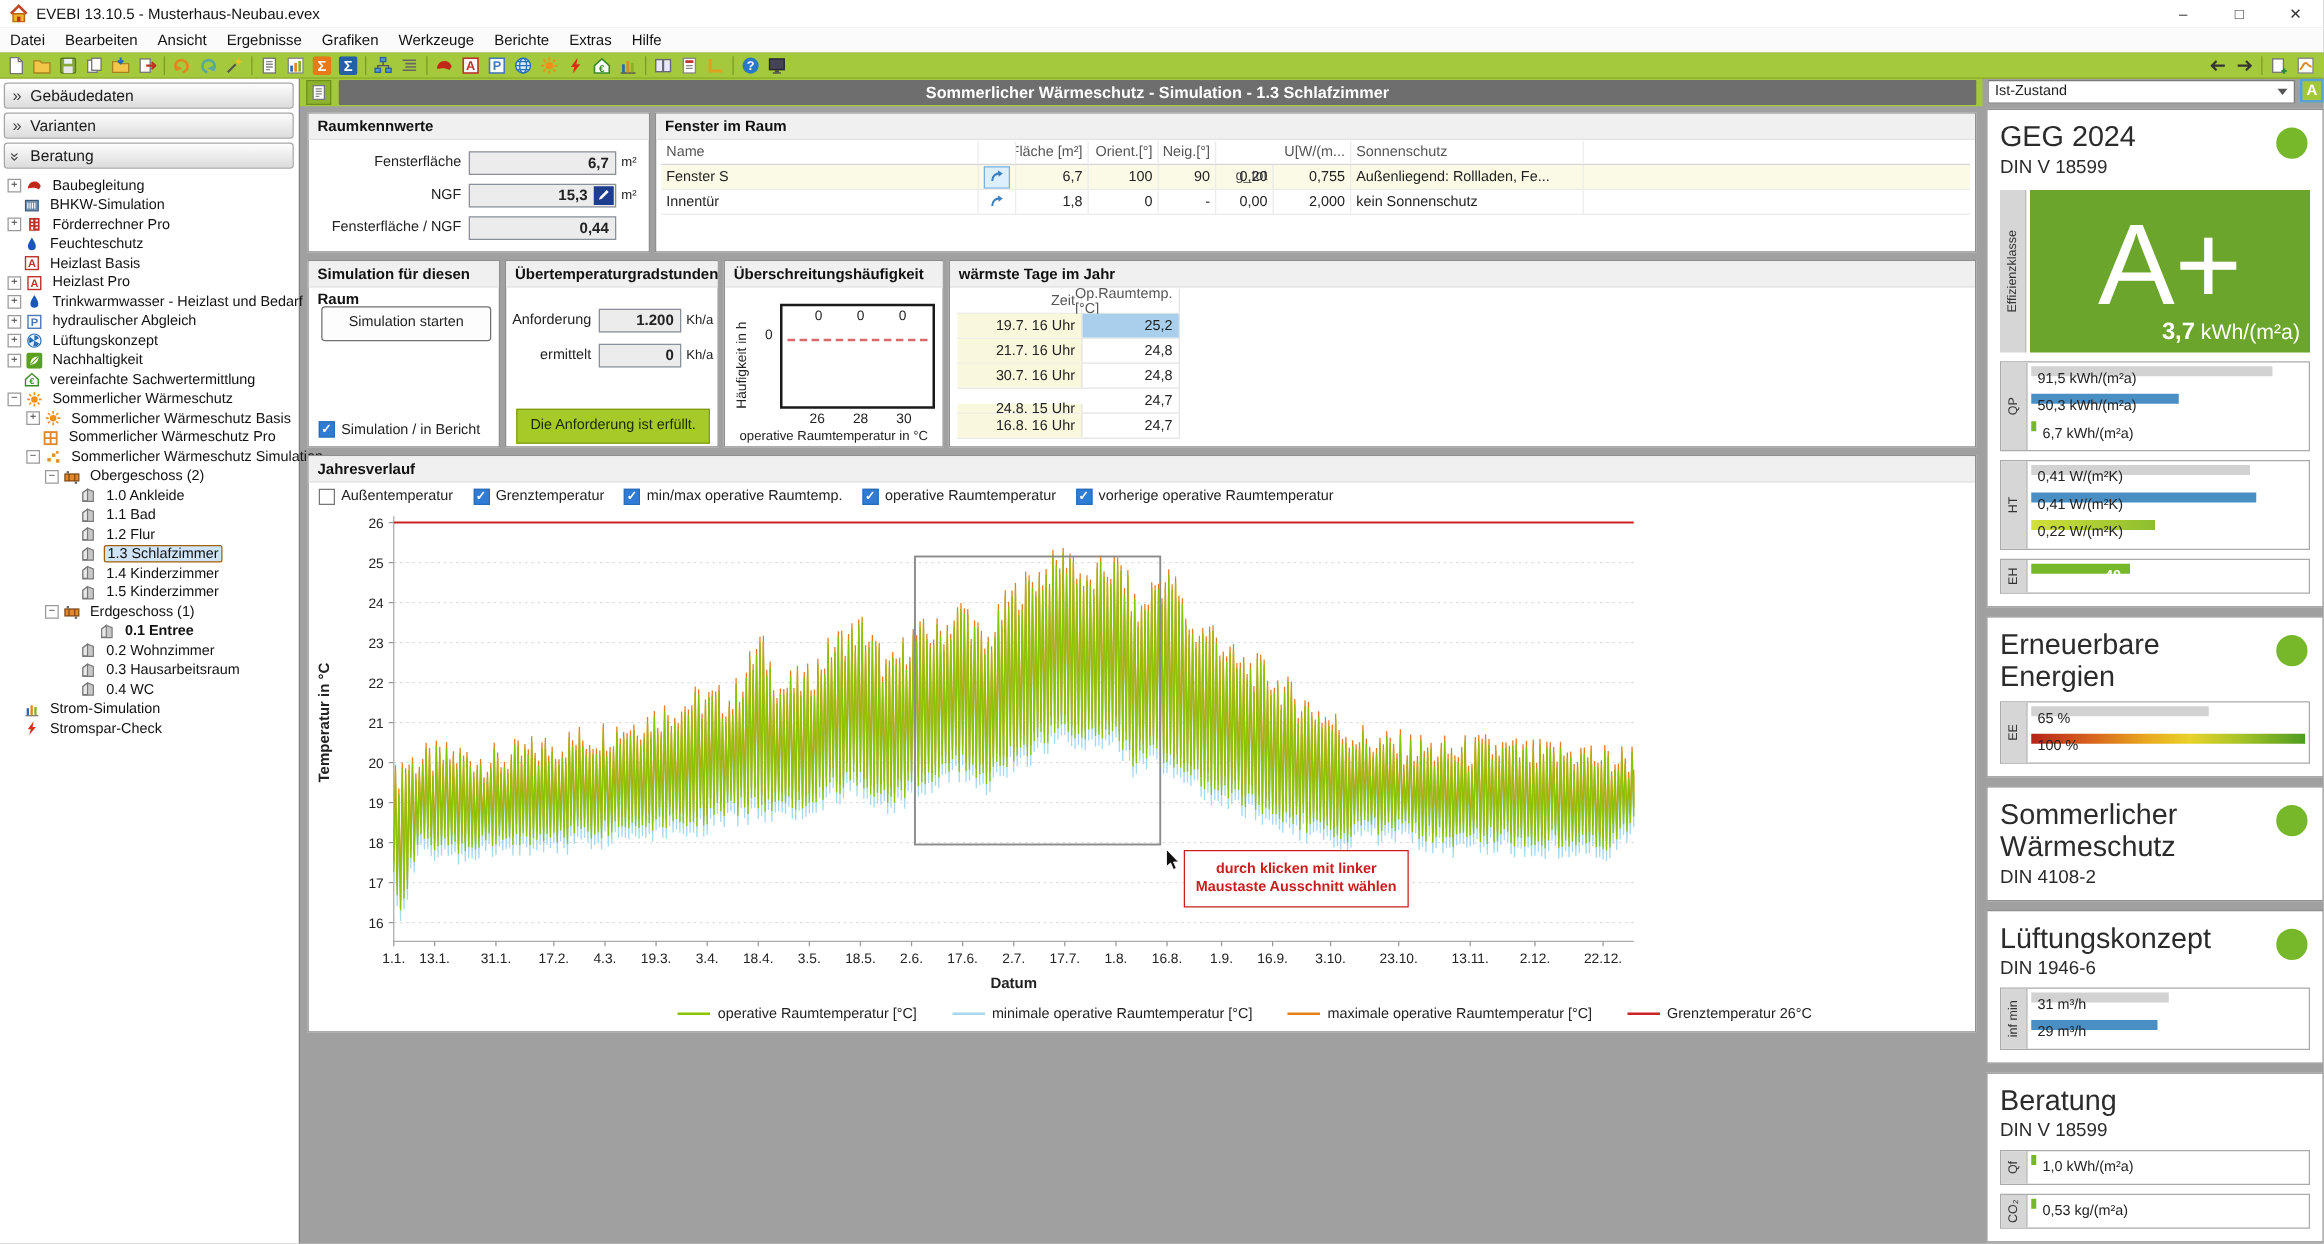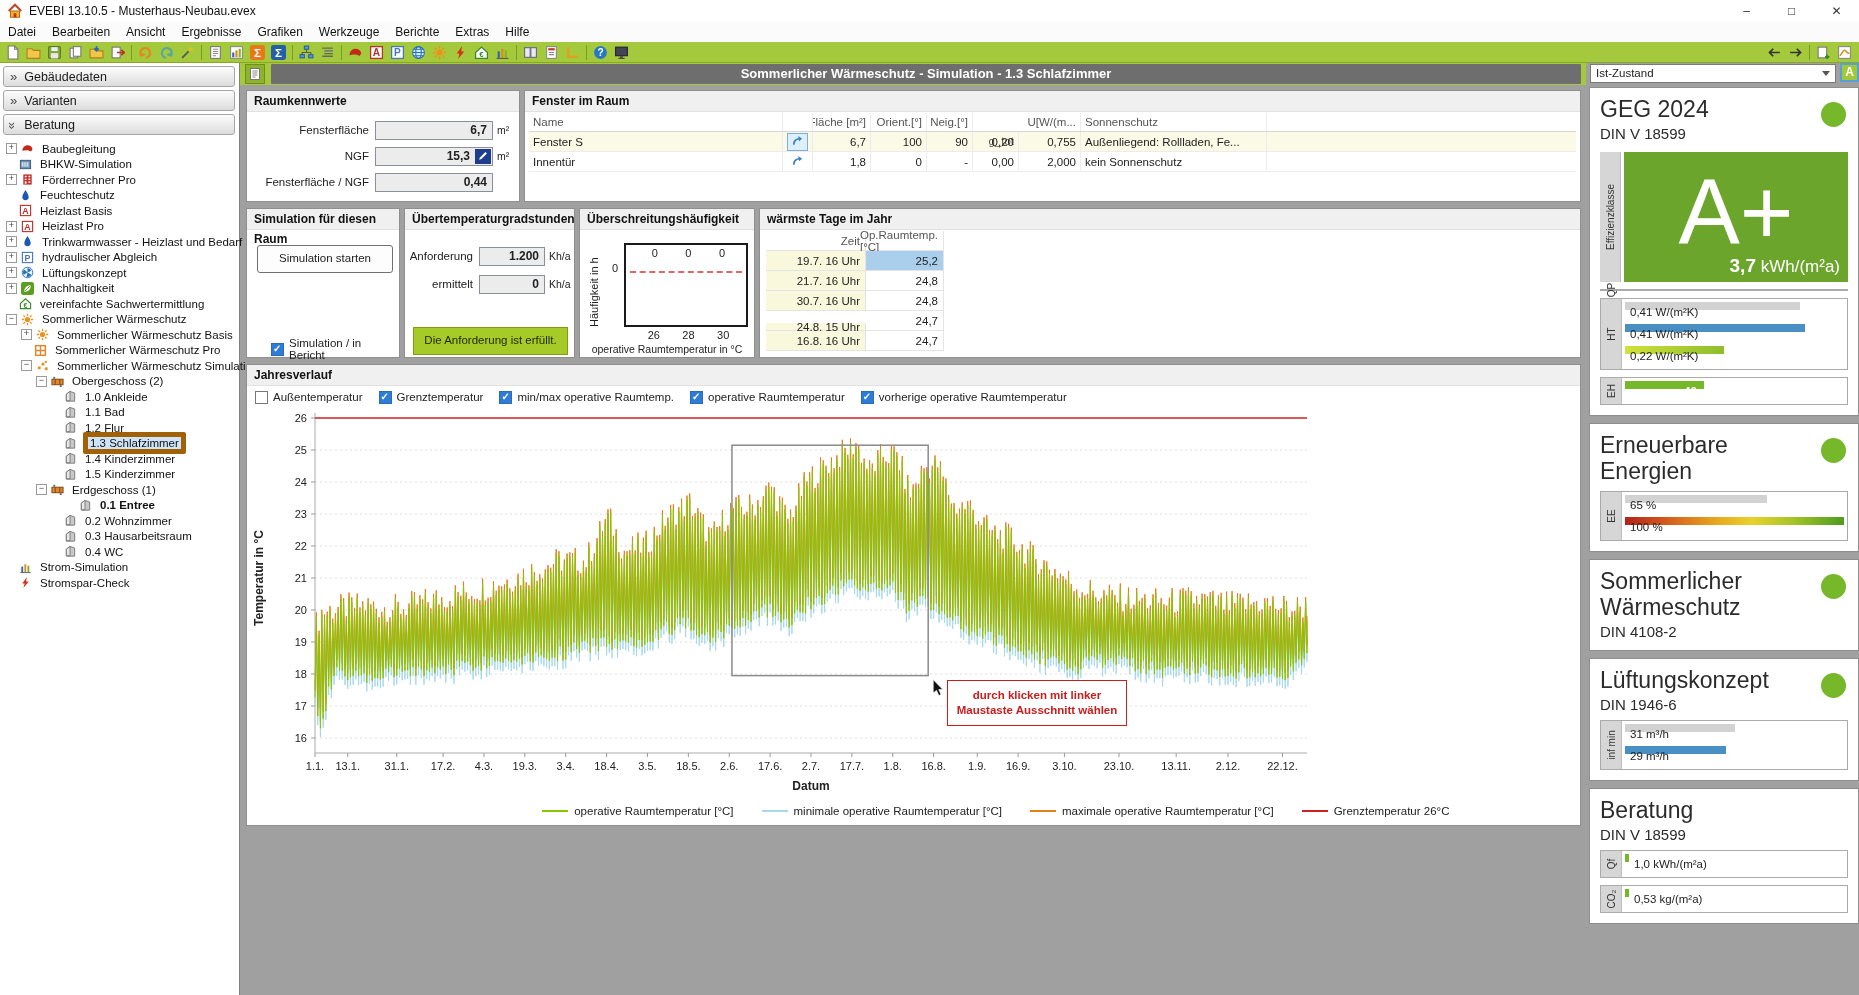--- a/index.html
+++ b/index.html
@@ -21,21 +21,21 @@
   .sb{position:absolute;left:0;top:63px;width:240px;height:932px;background:#ffffff;border-right:1px solid #808080;box-sizing:border-box;}
   .sbhdr{height:19px;margin:3px 4px 3px 3px;background:linear-gradient(#fdfdfd,#dcdcdc);border:1px solid #a6a6a6;border-radius:3px;display:flex;align-items:center;font-size:12.5px;color:#1a1a1a;padding-left:6px;}
   .chev{color:#444;font-size:13px;margin-right:9px;display:inline-block;letter-spacing:-2px;}
   .chev.open{transform:rotate(90deg);}
   .tree{margin-top:6px;}
   .trow{display:flex;align-items:center;height:15.5px;white-space:nowrap;font-size:11.5px;color:#111;}
   .texp{width:9px;height:9px;border:1px solid #9a9a9a;background:#fff;font-size:9px;line-height:7px;text-align:center;color:#444;margin-right:4px;flex:none;}
   .texp.ph{border:none;background: none;}
   .ticon{width:15px;height:14px;margin-right:4px;flex:none;display:flex;align-items:center;}
   .tlab{padding:0 2px;}
-  .tlab.sel{background:#cfe5f7;border:5px solid #a16207;border-radius:2px;}
+  .tlab.sel{background:#cfe5f7;border:1px solid #a16207;border-radius:2px;}
   
   .strip{position:absolute;left:240px;top:63px;width:1346px;height:22px;background:#a4c93c;display:flex;align-items:center;}
   .stripicon{width:20px;height:20px;margin-left:5px;background:#7fa;display:flex;align-items:center;justify-content:center;background:#8db32c;border:1px solid #6d8f1c;box-sizing:border-box;}
   .stripbar{flex:1;height:20px;margin:0 5px 0 6px;background:#6e6e6e;color:#fff;font-weight:bold;font-size:13px;text-align:center;line-height:20px;border-radius:1px;}
   
   .panel{position:absolute;background:#fff;border:1px solid #8f8f8f;box-sizing:border-box;}
   .phead{height:20px;background:#f0f0f0;border-bottom:1px solid #e2e2e2;font-weight:bold;font-size:12px;line-height:20px;padding-left:7px;color:#111;}
   .krow{display:flex;align-items:center;margin-top:6px;height:20px;}
   .klab{width:118px;text-align:right;padding-right:6px;font-size:11.5px;flex:none;}
   .kbox2{width:118px;height:19px;background:#ececec;border:1px solid #8a8f99;box-sizing:border-box;font-weight:bold;font-size:12px;text-align:right;line-height:17px;padding-right:5px;position:relative;flex:none;}
@@ -760,21 +760,21 @@
           <div class="fc r" style="width: 46px;">0,00</div>
           <div class="fc r" style="width: 62px;">2,000</div>
           <div class="fc l" style="width: 186px;">kein Sonnenschutz</div>
         </div>
       </div>
   </div>
 
   <div class="panel" style="left:246px;top:208px;width:154px;height:150px;">
     <div class="phead">Simulation für diesen Raum</div>
     <div class="simbtn">Simulation starten</div>
-    <div class="ckrow" style="position:absolute;left:24px;top:128px;">
+    <div class="ckrow" style="position:absolute;left:8px;top:128px;">
       <span class="ck on"></span>
       <span>Simulation / in Bericht</span>
     </div>
   </div>
 
   <div class="panel" style="left:404px;top:208px;width:171px;height:150px;">
     <div class="phead">Übertemperaturgradstunden</div>
     <div style="padding:8px 4px 0;">
         <div class="krow" style="margin-top: 8px;">
           <div class="klab" style="width: 64px;">Anforderung</div>
@@ -995,20 +995,34 @@
             </div>
             <div class="kgreen" style="background: rgb(107, 165, 43);">
               <div class="klasse">A+</div>
               <div class="kval"><b>3,7</b><span> kWh/(m²a)</span></div>
             </div>
           </div>
           <div class="grp">
             <div class="vlab">
               <span>QP</span>
             </div>
+            <div class="bars">
+              <div class="bar">
+                <div class="fill f-gray" style="width: 88%;"></div>
+                <div class="txt">91,5 kWh/(m²a)</div>
+              </div>
+              <div class="bar">
+                <div class="fill f-blue" style="width: 54%;"></div>
+                <div class="txt">50,3 kWh/(m²a)</div>
+              </div>
+              <div class="bar">
+                <div class="fill f-sliver"></div>
+                <div class="txt" style="padding-left: 9px;">6,7 kWh/(m²a)</div>
+              </div>
+            </div>
           </div>
           <div class="grp">
             <div class="vlab">
               <span>HT</span>
             </div>
             <div class="bars">
               <div class="bar">
                 <div class="fill f-gray" style="width: 80%;"></div>
                 <div class="txt">0,41 W/(m²K)</div>
               </div>

